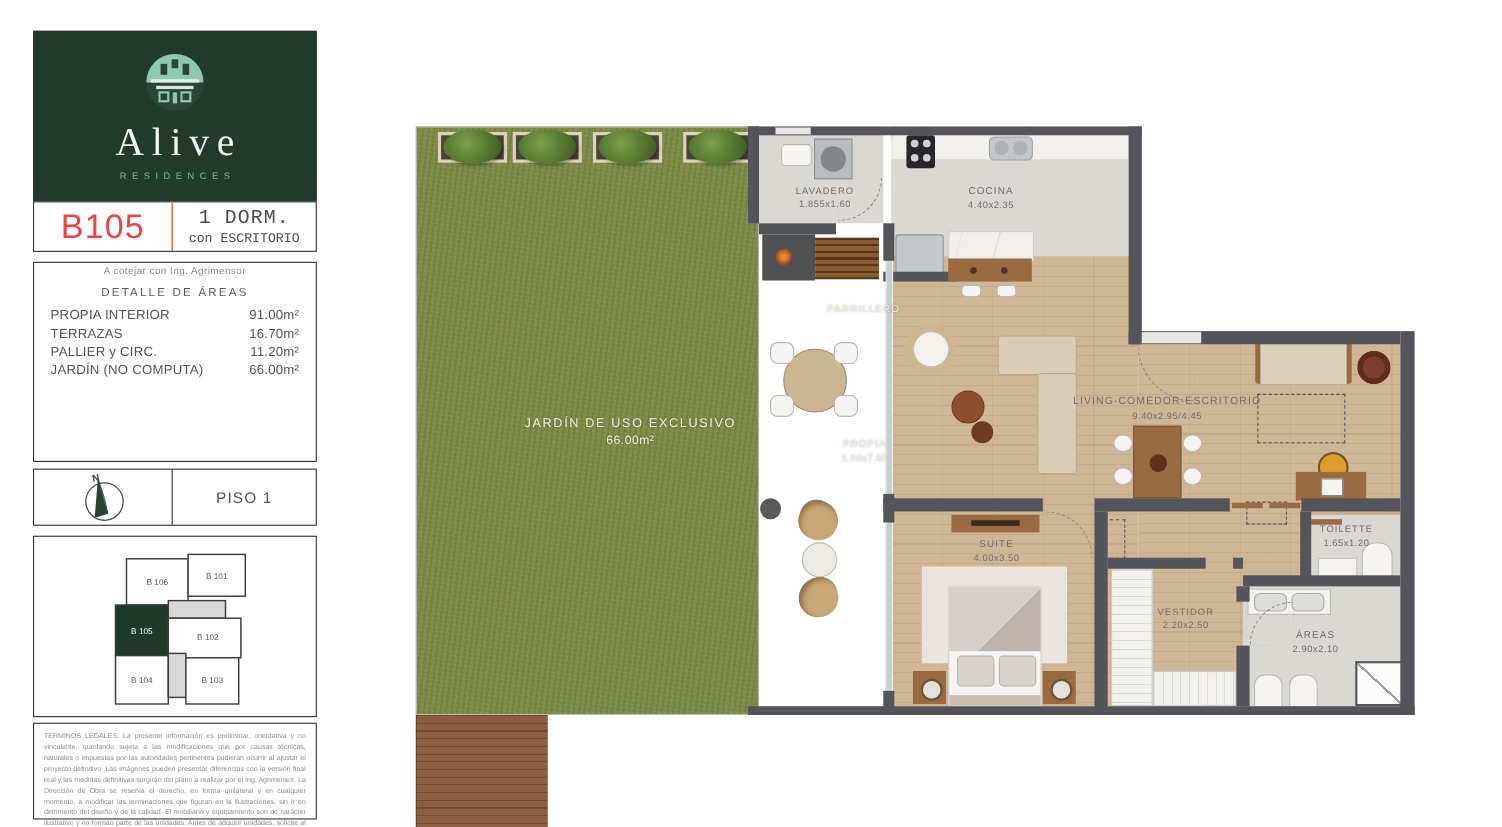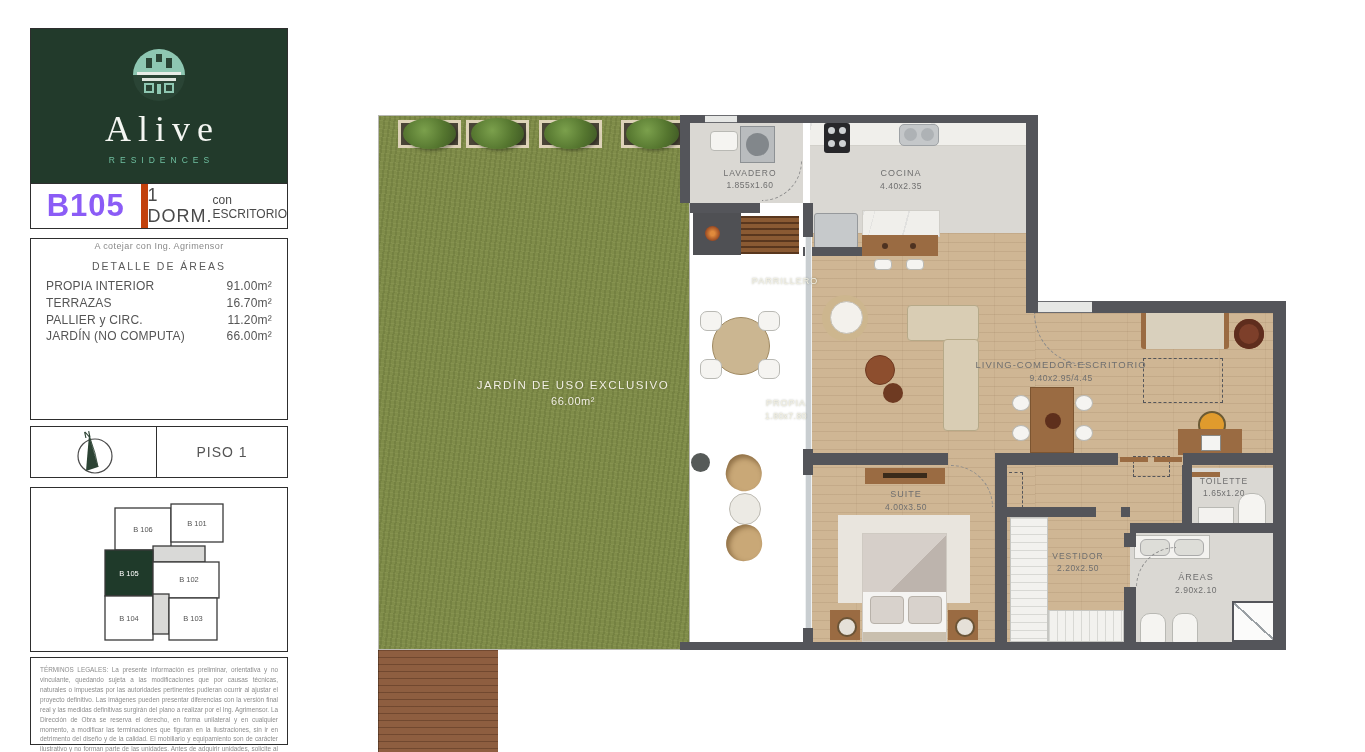--- a/index.html
+++ b/index.html
@@ -5,22 +5,22 @@
   html,body{margin:0;padding:0;background:#ffffff;font-family:"Liberation Sans",sans-serif;}
   #stage{position:relative;width:1365px;height:752px;background:#fff;overflow:hidden;}
   .abs{position:absolute;}
 
   
   .sb-box{position:absolute;left:30px;width:258px;border:1px solid #2e2e2e;background:#fff;box-sizing:border-box;}
   #logo-box{top:28px;height:156px;background:#223a2b;display:flex;flex-direction:column;align-items:center;justify-content:center;}
   #brand-name{color:#f4f6f2;font-size:36px;font-weight:300;letter-spacing:7px;margin-top:6px;padding-left:7px;font-family:Liberation Serif, serif;}
   #brand-sub{color:#6fbfa0;font-size:8.5px;letter-spacing:5px;margin-top:5px;padding-left:5px;}
   #unit-row{top:183px;height:46px;display:flex;}
-  #unit-code{width:126px;display:flex;align-items:center;justify-content:center;font-size:31px;font-weight:bold;color:#8b5cf6;border-right:7px solid #c2410c;box-sizing:border-box;letter-spacing:1px;}
-  #unit-type{flex:1;display:flex;flex-direction:row;align-items:center;justify-content:center;color:#4a4a4a;}
+  #unit-code{width:126px;display:flex;align-items:center;justify-content:center;font-size:31px;font-weight:normal;color:#ef4444;border-right:1px solid #c2410c;box-sizing:border-box;letter-spacing:1px;}
+  #unit-type{flex:1;display:flex;flex-direction:column;align-items:center;justify-content:center;color:#4a4a4a;font-family:Liberation Mono, monospace;}
   #unit-type .t1{font-size:18px;letter-spacing:1px;}
   #unit-type .t2{font-size:12px;margin-top:1px;}
   #areas-box{top:238px;height:182px;}
   #total-area{text-align:center;font-size:40px;font-weight:300;color:#5a5a5a;margin-top:8px;line-height:1;}
   #total-area sup{font-size:16px;vertical-align:18px;}
   #area-note{text-align:center;font-size:9px;color:#8a8a8a;margin-top:2px;letter-spacing:.4px;}
   #areas-title{text-align:center;font-size:10.5px;color:#5a5a5a;letter-spacing:2px;margin-top:9px;}
   #areas-list{margin-top:6px;}
   .area-row{display:flex;justify-content:space-between;padding:0 15px;font-size:12px;color:#555;line-height:16.8px;letter-spacing:.2px;}
   #piso-row{top:426px;height:52px;display:flex;}

